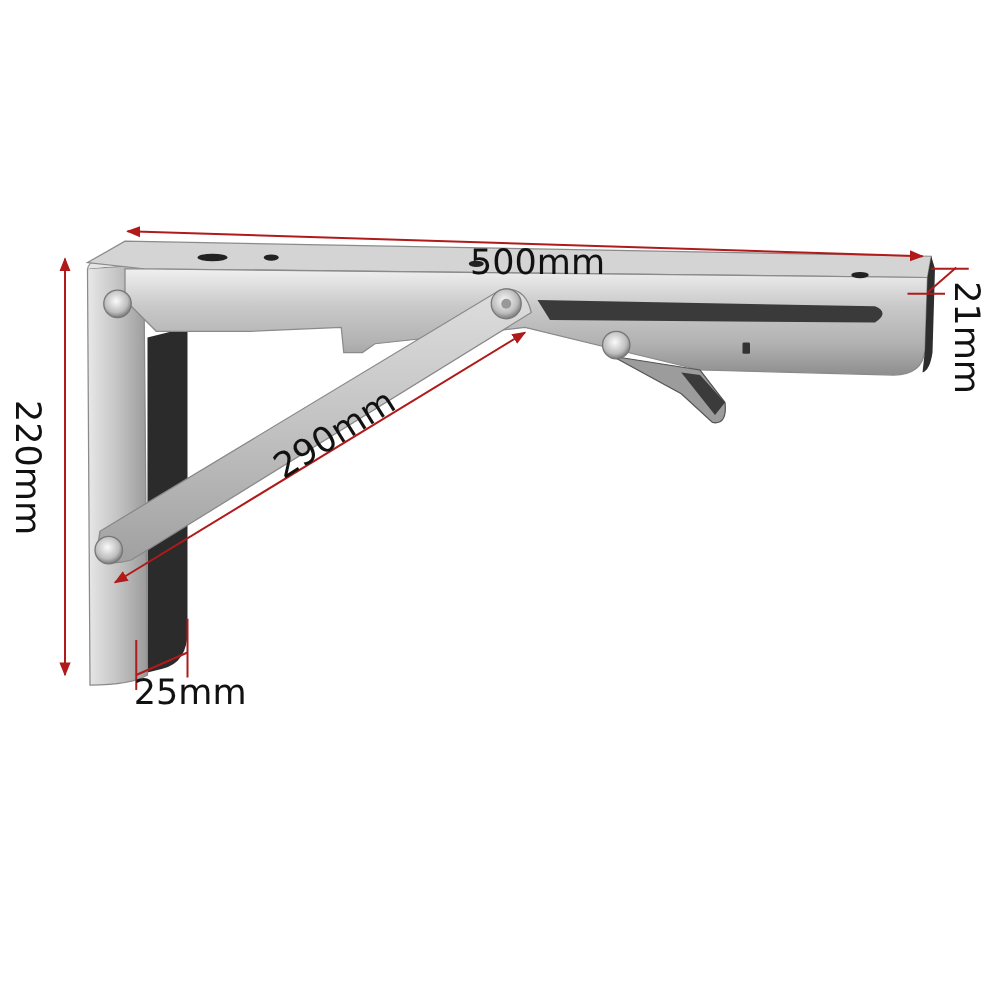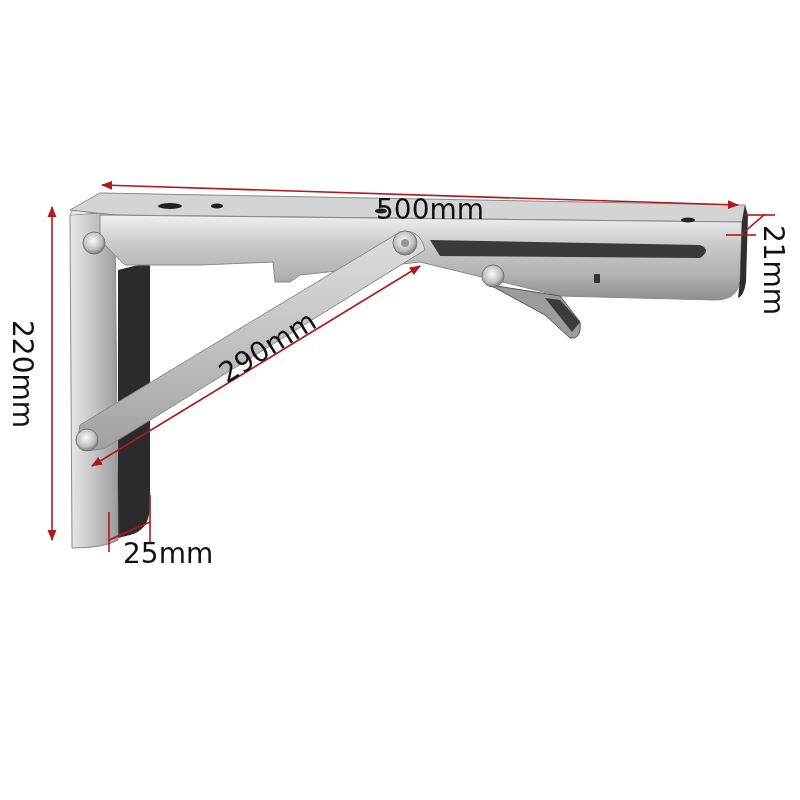--- a/index.html
+++ b/index.html
@@ -96,14 +96,14 @@
         <line x1="150" y1="495" x2="150" y2="542"></line>
         <line x1="109" y1="540" x2="150" y2="522"></line>
       </g>
     </g>
   </svg>
 
   <div class="dim-label" style="left:376px; top:160px;margin-top:36px;">500mm</div>
   <div class="dim-label" style="left:-32px; top:360px; transform:rotate(90deg); transform-origin:center;">220mm</div>
   <div class="dim-label" style="left:222px; top:362px; transform:rotate(-32deg); transform-origin:left center;">290mm</div>
   <div class="dim-label" style="left:728px; top:256px; transform:rotate(90deg); transform-origin:center;">21mm</div>
-  <div class="dim-label" style="left:123px; top:540px;">25mm</div>
+  <div class="dim-label" style="left:107px; top:540px;">25mm</div>
 </div>
 
 </body></html>

